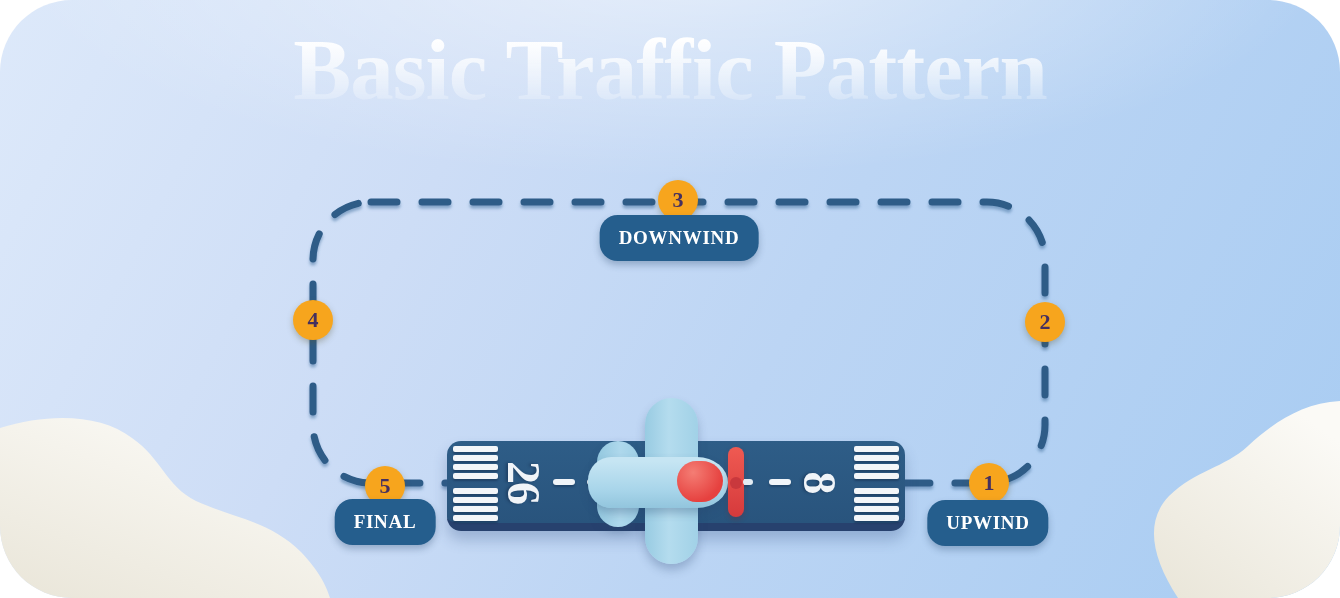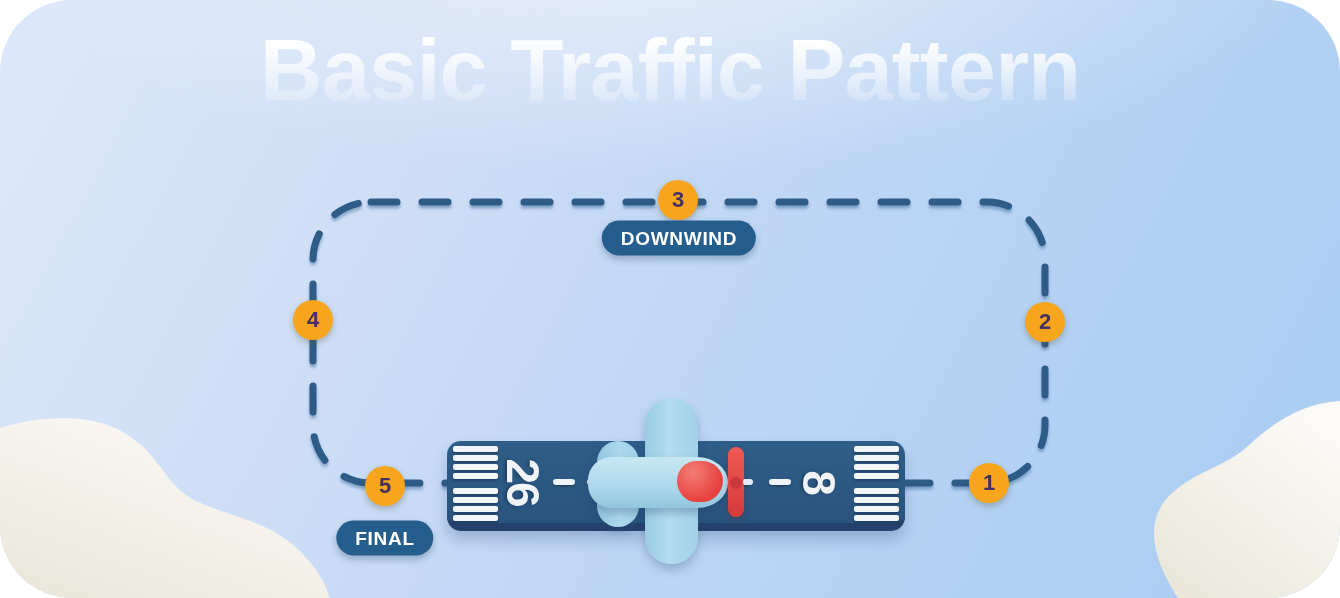--- a/index.html
+++ b/index.html
@@ -1,20 +1,21 @@
 <!DOCTYPE html>
 <html><head>
 <meta charset="utf-8">
 <style>
   html,body { margin:0; padding:0; background:#ffffff; font-family:"Liberation Sans", sans-serif; }
   .canvas {
     position:relative; width:1340px; height:598px; border-radius:72px; overflow:hidden;
     background-image:
       radial-gradient(85% 65% at 50% -8%, rgba(255,255,255,0.55) 0%, rgba(255,255,255,0) 58%),
       linear-gradient(118deg, #dde9fa 0%, #cdddf6 32%, #bcd5f4 58%, #a8ccf2 100%);
+    font-family: Liberation Serif, serif;
   }
 
   
   .title-wrap { position:absolute; top:24px; left:0; width:100%; text-align:center; }
   .title {
     display:inline-block; font-size:87px; font-weight:bold; letter-spacing:-1px; line-height:1.05;
     background:linear-gradient(180deg, #ffffff 16%, rgba(245,250,255,0.10) 97%);
     -webkit-background-clip:text; background-clip:text;
     -webkit-text-fill-color:transparent; color:transparent;
     white-space:nowrap;
@@ -26,37 +27,37 @@
   
   .num-badge {
     position:absolute; width:40px; height:40px; border-radius:50%;
     background:#f7a51d; color:#45305f; font-size:22px; font-weight:bold;
     display:flex; align-items:center; justify-content:center;
     transform:translate(-50%,-50%);
     box-shadow:0 3px 6px rgba(90,85,50,0.35);
     z-index:6;
   }
   .leg-pill {
-    position:absolute; height:35px; border-radius:18px; background:#255e8d; color:#ffffff;
+    position:absolute; height:46px; border-radius:18px; background:#255e8d; color:#ffffff;
     font-size:19px; font-weight:bold; letter-spacing:0.7px; white-space:nowrap;
     display:flex; align-items:center; padding:0 19px;
     transform:translate(-50%,-50%);
     box-shadow:0 4px 7px rgba(40,70,110,0.32);
     z-index:6;
   }
   .c-upwind   { left:989px;  top:483px; }
   .c-crosswind{ left:1045px; top:322px; }
   .c-downwind { left:678px;  top:200px; }
   .c-base     { left:313px;  top:320px; }
   .c-final    { left:385px;  top:486px; }
   .p-upwind   { left:988px;  top:523px; }
   .p-crosswind{ left:1046px; top:359px; }
   .p-downwind { left:679px;  top:238px; }
   .p-base     { left:312px;  top:357px; }
-  .p-final    { left:385px;  top:522px;margin-top:16px; }
+  .p-final    { left:385px;  top:522px; }
 
   
   .runway {
     position:absolute; left:447px; top:441px; width:458px; height:82px;
     background:linear-gradient(180deg, #2e5d87 0%, #29547d 100%);
     border-bottom:8px solid #27416e; border-radius:14px;
     box-shadow:0 9px 14px rgba(50,80,130,0.28);
     z-index:3;
   }
   .thr { position:absolute; top:5px; width:45px; }
@@ -189,16 +190,17 @@
     <div class="plane-part plane-hub"></div>
     <div class="plane-part plane-pin"></div>
   </div>
 
   <div class="num-badge c-upwind">1</div>
   <div class="num-badge c-crosswind">2</div>
   <div class="num-badge c-downwind">3</div>
   <div class="num-badge c-base">4</div>
   <div class="num-badge c-final">5</div>
 
+  <div class="leg-pill p-upwind">UPWIND</div>
   <div class="leg-pill p-downwind">DOWNWIND</div>
   <div class="leg-pill p-final">FINAL</div>
 
 </div>
 
 </body></html>

